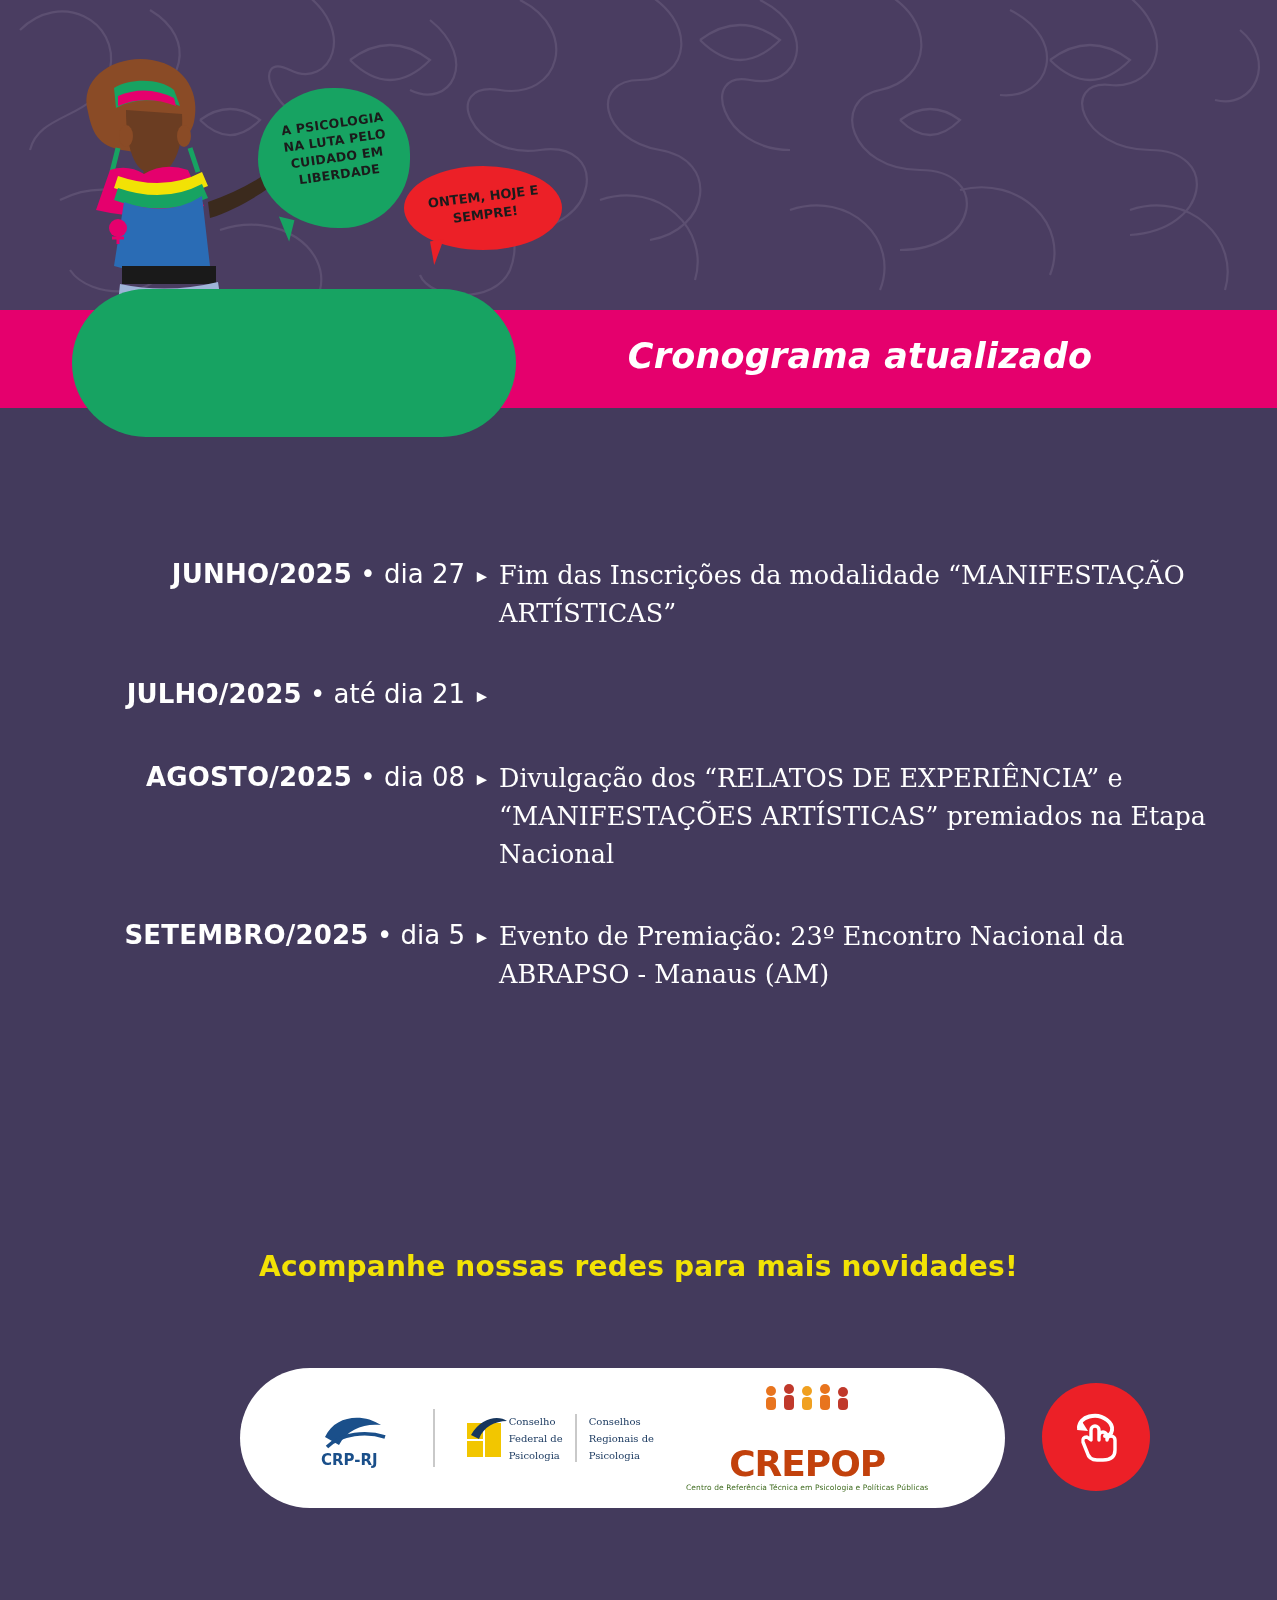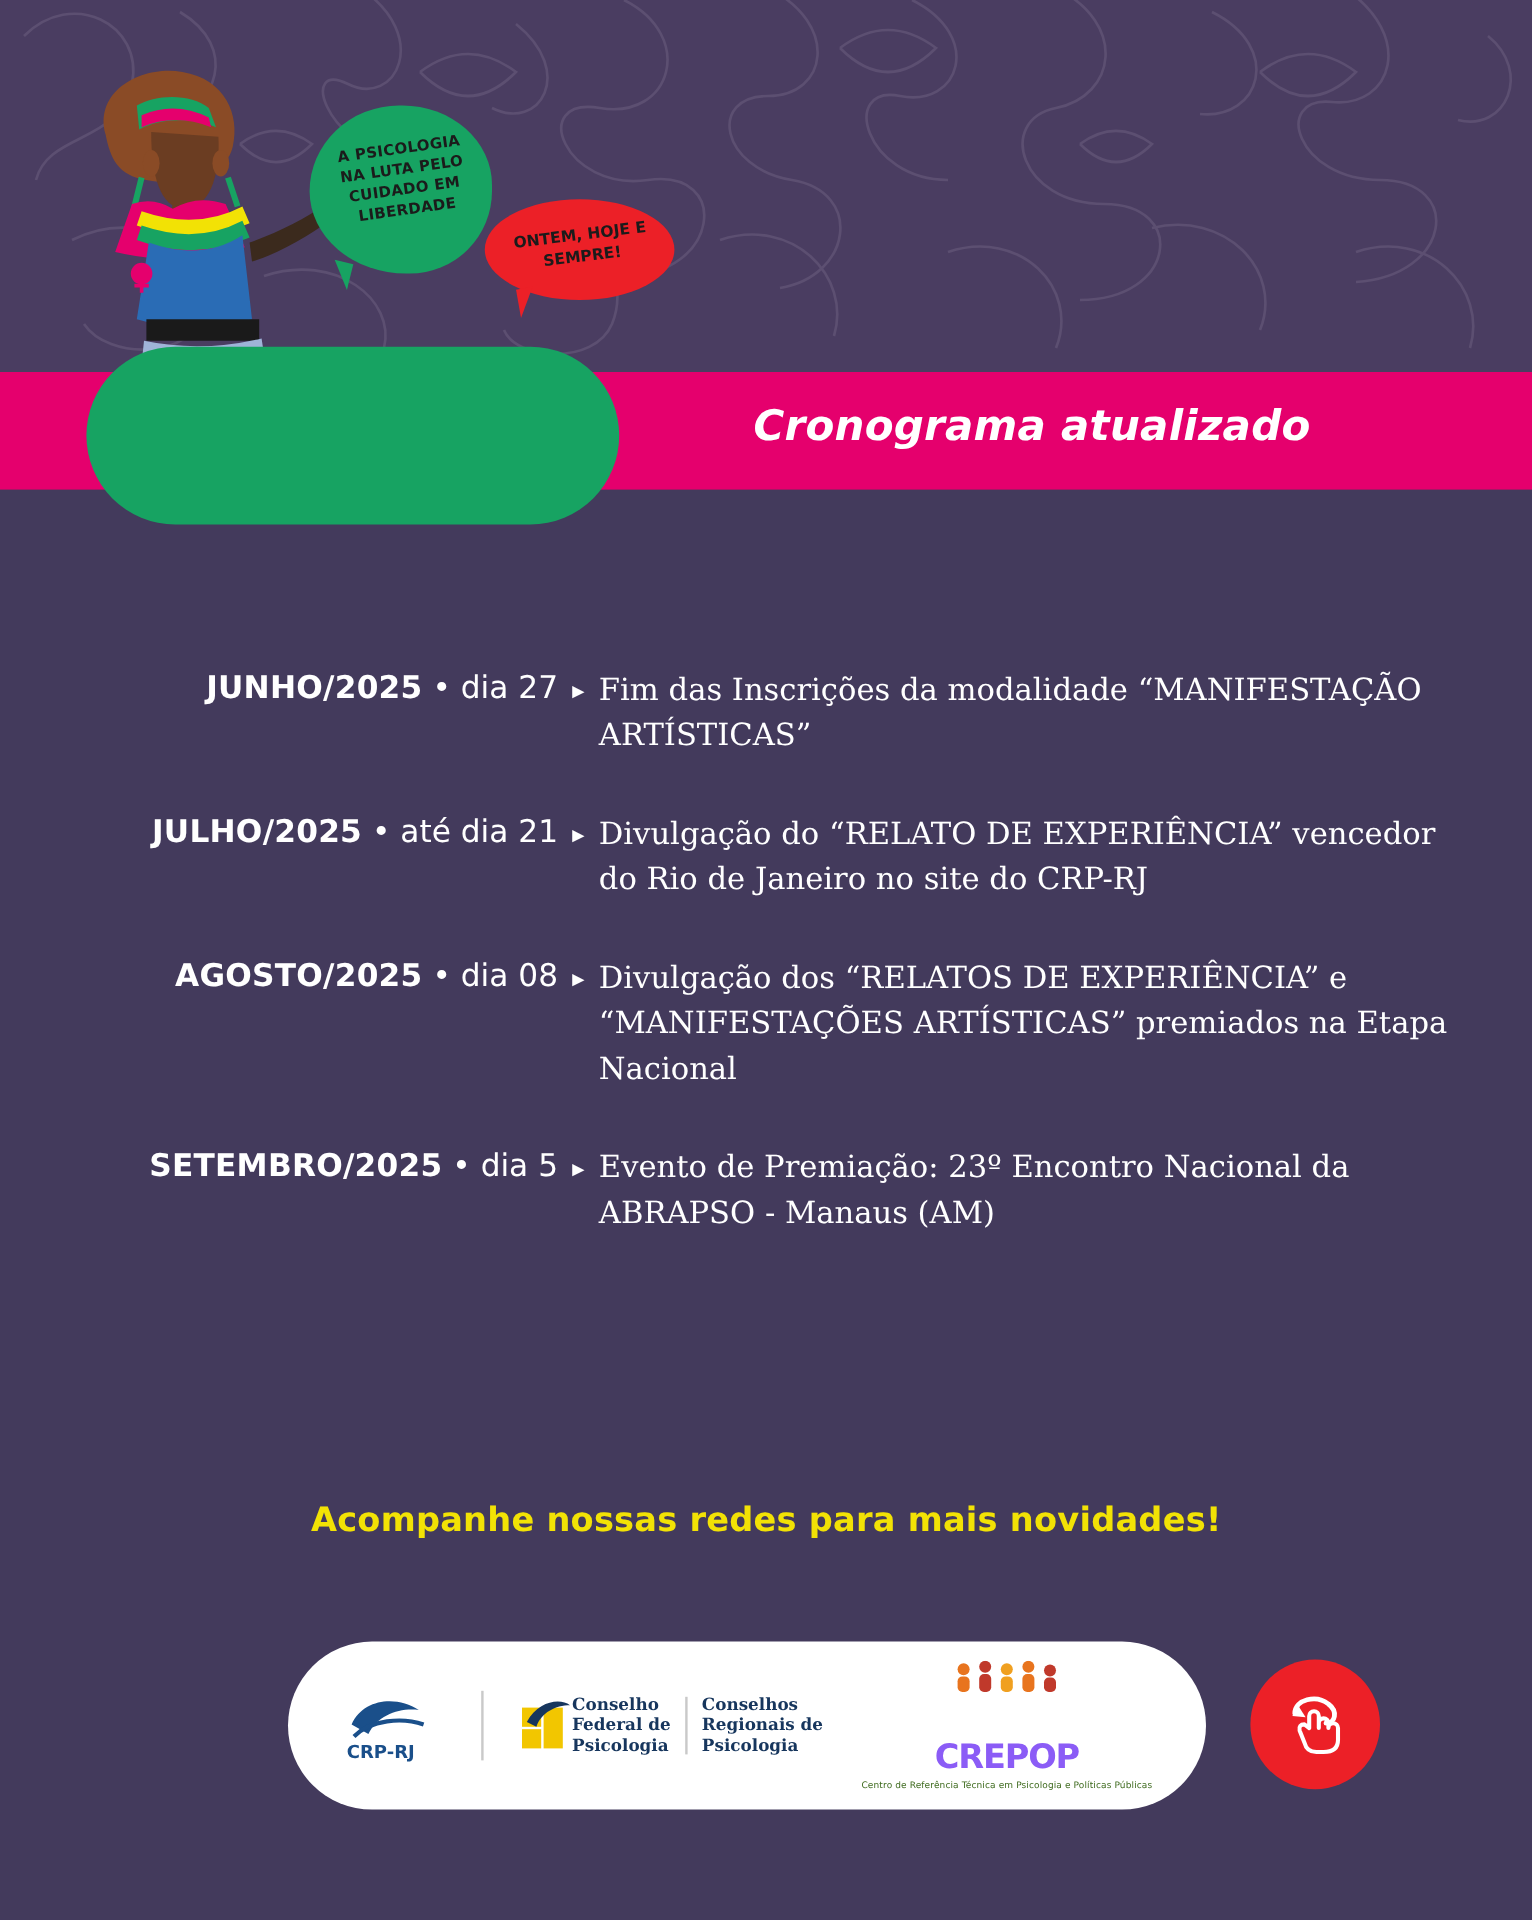--- a/index.html
+++ b/index.html
@@ -200,35 +200,35 @@
   .crprj-text {
     font-family: "DejaVu Sans", sans-serif;
     font-weight: bold;
     font-size: 12.5px;
     line-height: 15px;
     color: #1a4f8a;
     letter-spacing: .2px;
   }
   .cfp-text {
     font-family: "DejaVu Serif", serif;
-    font-weight: bold;
-    font-size: 14px;
+    font-weight: normal;
+    font-size: 10px;
     line-height: 17px;
     color: #17365d;
   }
   .divider-v {
     width: 2px; height: 58px;
     background: #c9c9c9;
     margin: 0 12px;
   }
   .crepop-word {
     font-family: "DejaVu Sans", sans-serif;
     font-weight: bold;
-    font-size: 28px;
-    color: #8b5cf6;
+    font-size: 36px;
+    color: #c2410c;
     letter-spacing: -1px;
     line-height: 38px;
     margin-top: 37px;
   }
   .crepop-sub {
     font-family: "DejaVu Sans", sans-serif;
     font-size: 7.5px;
     color: #3f6b1f;
     letter-spacing: .1px;
   }
@@ -323,21 +323,20 @@
     </div>
     <div class="arrow">►</div>
     <div class="desc">Fim das Inscrições da modalidade “MANIFESTAÇÃO ARTÍSTICAS”</div>
   </div>
 
   <div class="row">
     <div class="date">
       <b>JULHO/2025</b><span> • </span><span>até dia 21</span>
     </div>
     <div class="arrow">►</div>
-    <div class="desc">Divulgação do “RELATO DE EXPERIÊNCIA” vencedor do Rio de Janeiro no site do CRP-RJ</div>
   </div>
 
   <div class="row">
     <div class="date">
       <b>AGOSTO/2025</b><span> • </span><span>dia 08</span>
     </div>
     <div class="arrow">►</div>
     <div class="desc">Divulgação dos “RELATOS DE EXPERIÊNCIA” e “MANIFESTAÇÕES ARTÍSTICAS” premiados na Etapa Nacional</div>
   </div>
 

